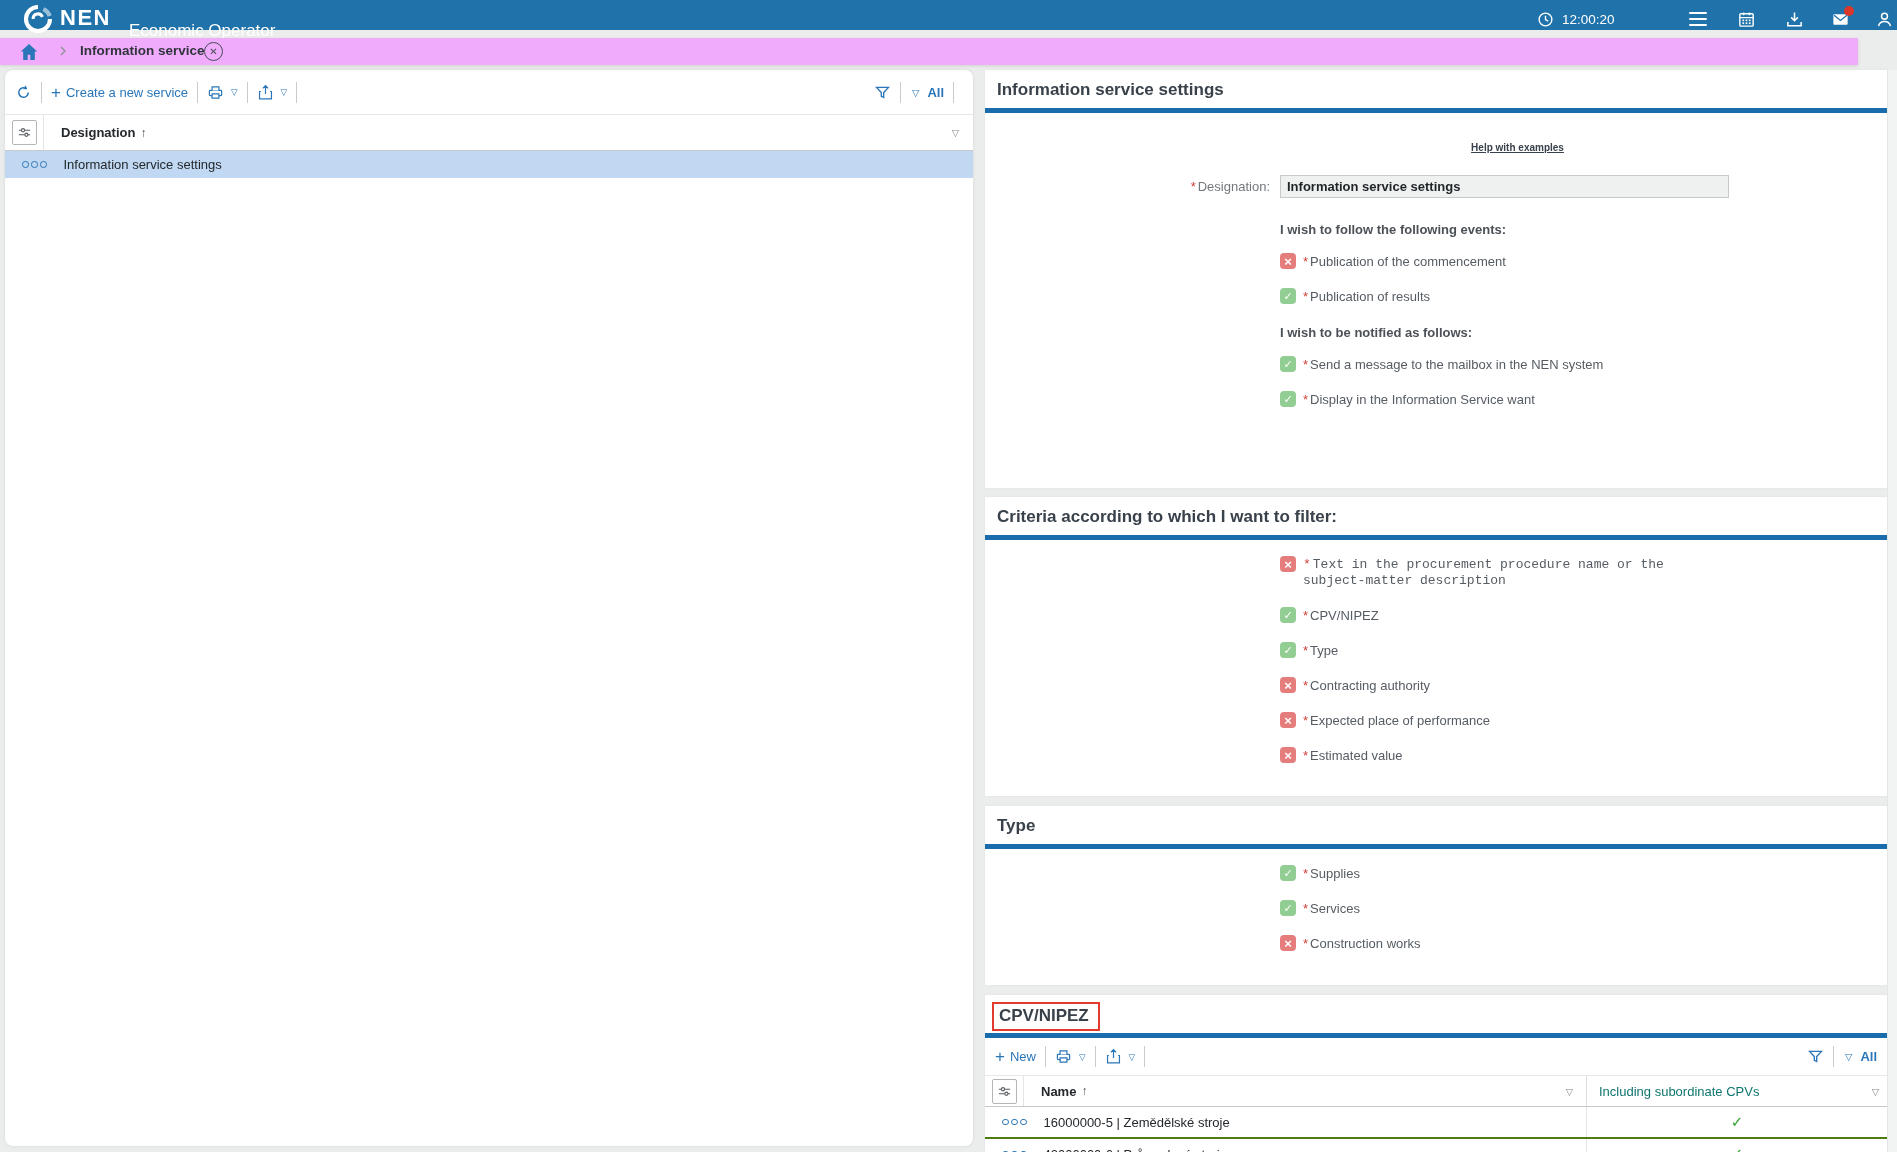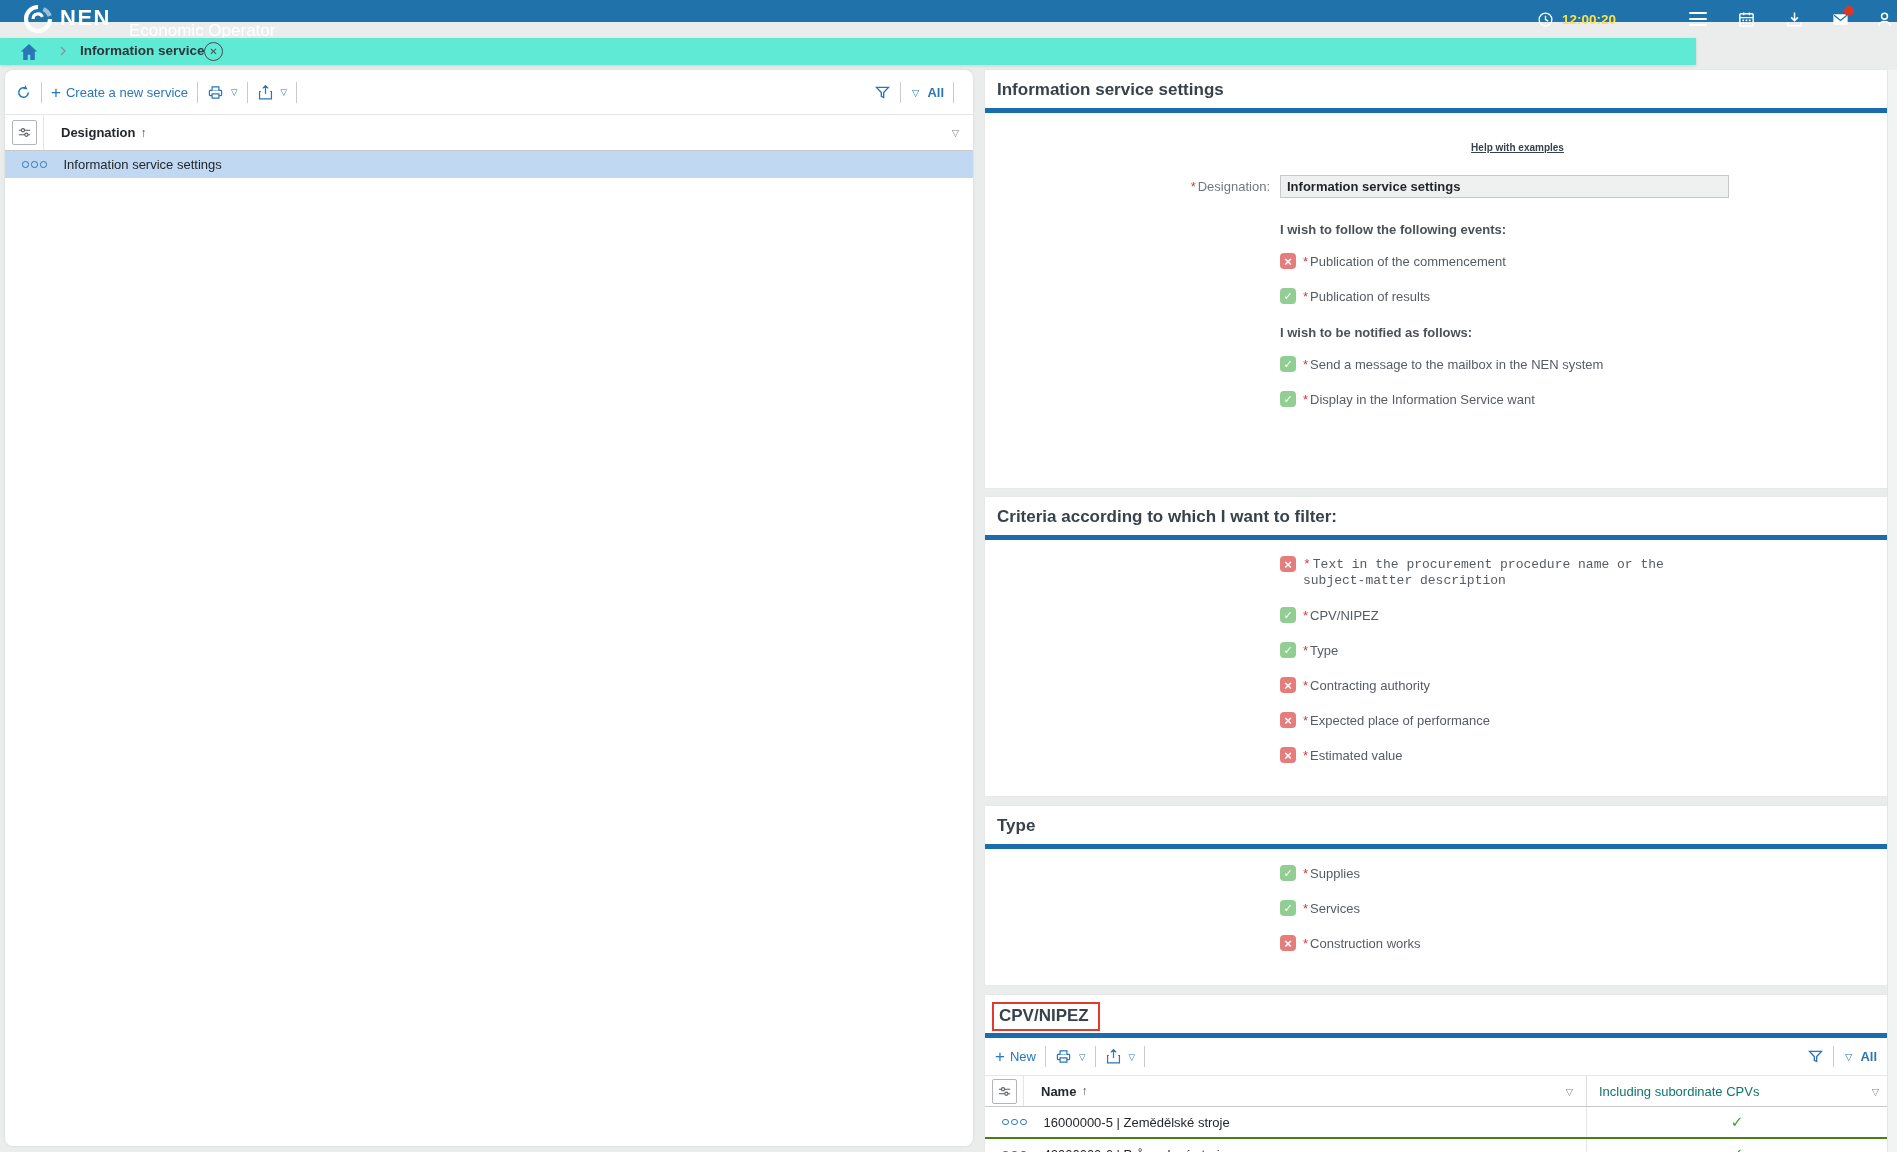--- a/index.html
+++ b/index.html
@@ -1,34 +1,34 @@
 <!DOCTYPE html>
 <html><head>
 <meta charset="utf-8">
 <style>
   html,body{margin:0;padding:0;}
   body{font-family:"Liberation Sans","DejaVu Sans",sans-serif;}
   .stage{position:relative;width:1897px;height:1152px;overflow:hidden;background:#ebecec;}
 
   
-  .topbar{position:absolute;left:0;top:0;width:1897px;height:22px;background:#1f72aa;}
+  .topbar{position:absolute;left:0;top:0;width:1897px;height:30px;background:#1f72aa;}
   .logo-group{position:absolute;left:22px;top:3px;display:flex;align-items:flex-start;}
   .logo-ring{width:32px;height:32px;}
   .logo-text{margin-left:6px;color:#fff;font-size:22px;font-weight:700;letter-spacing:1.5px;line-height:30px;}
   .logo-sub{position:absolute;left:129px;top:21px;color:#fff;font-size:17px;white-space:nowrap;}
   .time-wrap{position:absolute;left:1537px;top:0;height:38px;display:flex;align-items:center;gap:8px;}
-  .time-txt{color:#fde047;font-size:13.5px;font-weight:700;}
+  .time-txt{color:#ffffff;font-size:13.5px;font-weight:400;}
   .tb-ico{position:absolute;top:0;width:36px;height:38px;display:flex;align-items:center;justify-content:center;cursor:pointer;}
   .tb-ico svg{width:19px;height:19px;}
   .burger{display:flex;flex-direction:column;gap:3.5px;}
   .burger i{display:block;width:18px;height:2.6px;background:#fff;border-radius:1px;}
   .maildot{position:absolute;top:6px;right:4px;width:10px;height:10px;border-radius:50%;background:#d8372a;}
 
   
-  .crumbbar{position:absolute;left:0;top:38px;width:1696px;height:27px;background:#5eead4;box-shadow:0 1px 3px rgba(0,0,0,.12);}
+  .crumbbar{position:absolute;left:0;top:38px;width:1858px;height:27px;background:#f0abfc;box-shadow:0 1px 3px rgba(0,0,0,.12);}
   .crumb-home{position:absolute;left:19px;top:4px;width:20px;height:20px;cursor:pointer;}
   .crumb-chev{position:absolute;left:57px;top:7px;width:12px;height:12px;}
   .crumb-tab{position:absolute;left:80px;top:5px;font-size:13.5px;font-weight:700;color:#2f353b;cursor:default;}
   .crumb-close{position:absolute;left:204px;top:4px;width:17px;height:17px;border:1.6px solid #454d54;border-radius:50%;
     display:flex;align-items:center;justify-content:center;font-size:10px;font-weight:700;color:#454d54;cursor:pointer;line-height:1;}
 
   
   .left-card{position:absolute;left:5px;top:70px;width:968px;height:1076px;background:#fff;border-radius:8px;box-shadow:0 0 3px rgba(0,0,0,.10);}
   .right-col{position:absolute;left:985px;top:70px;width:902px;}
   .rsec{background:#fff;box-shadow:0 0 2px rgba(0,0,0,.06);}

